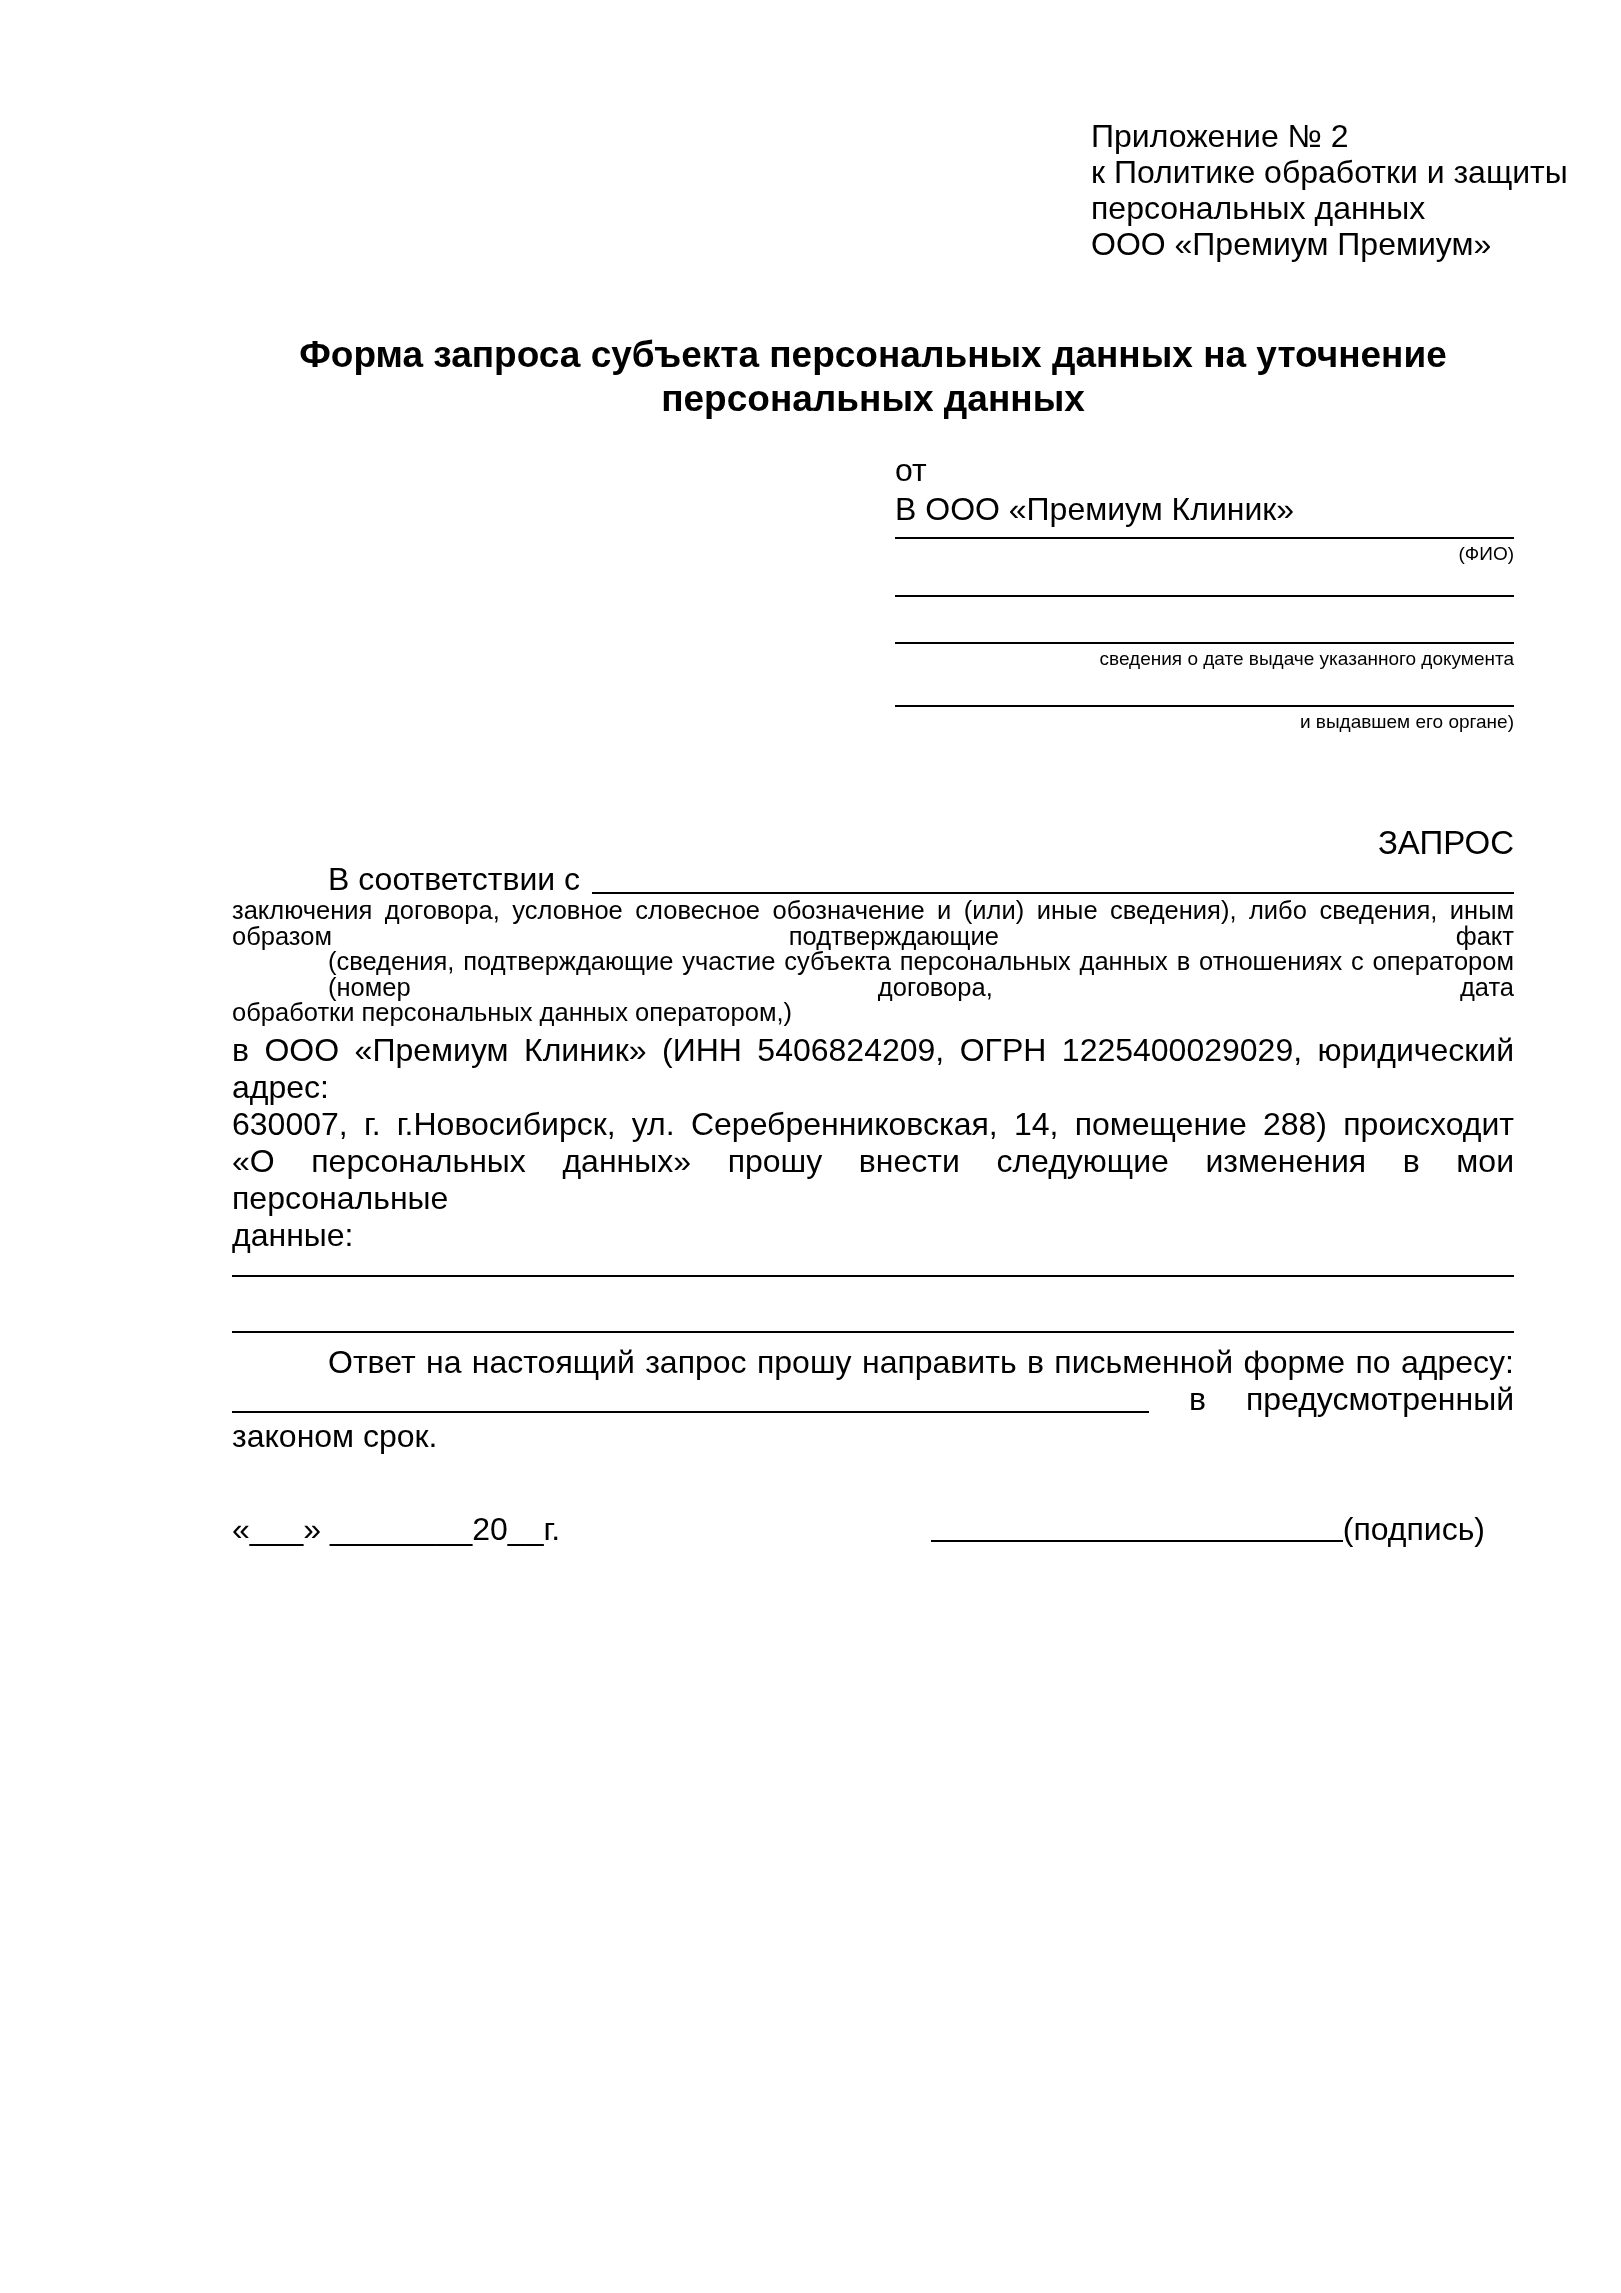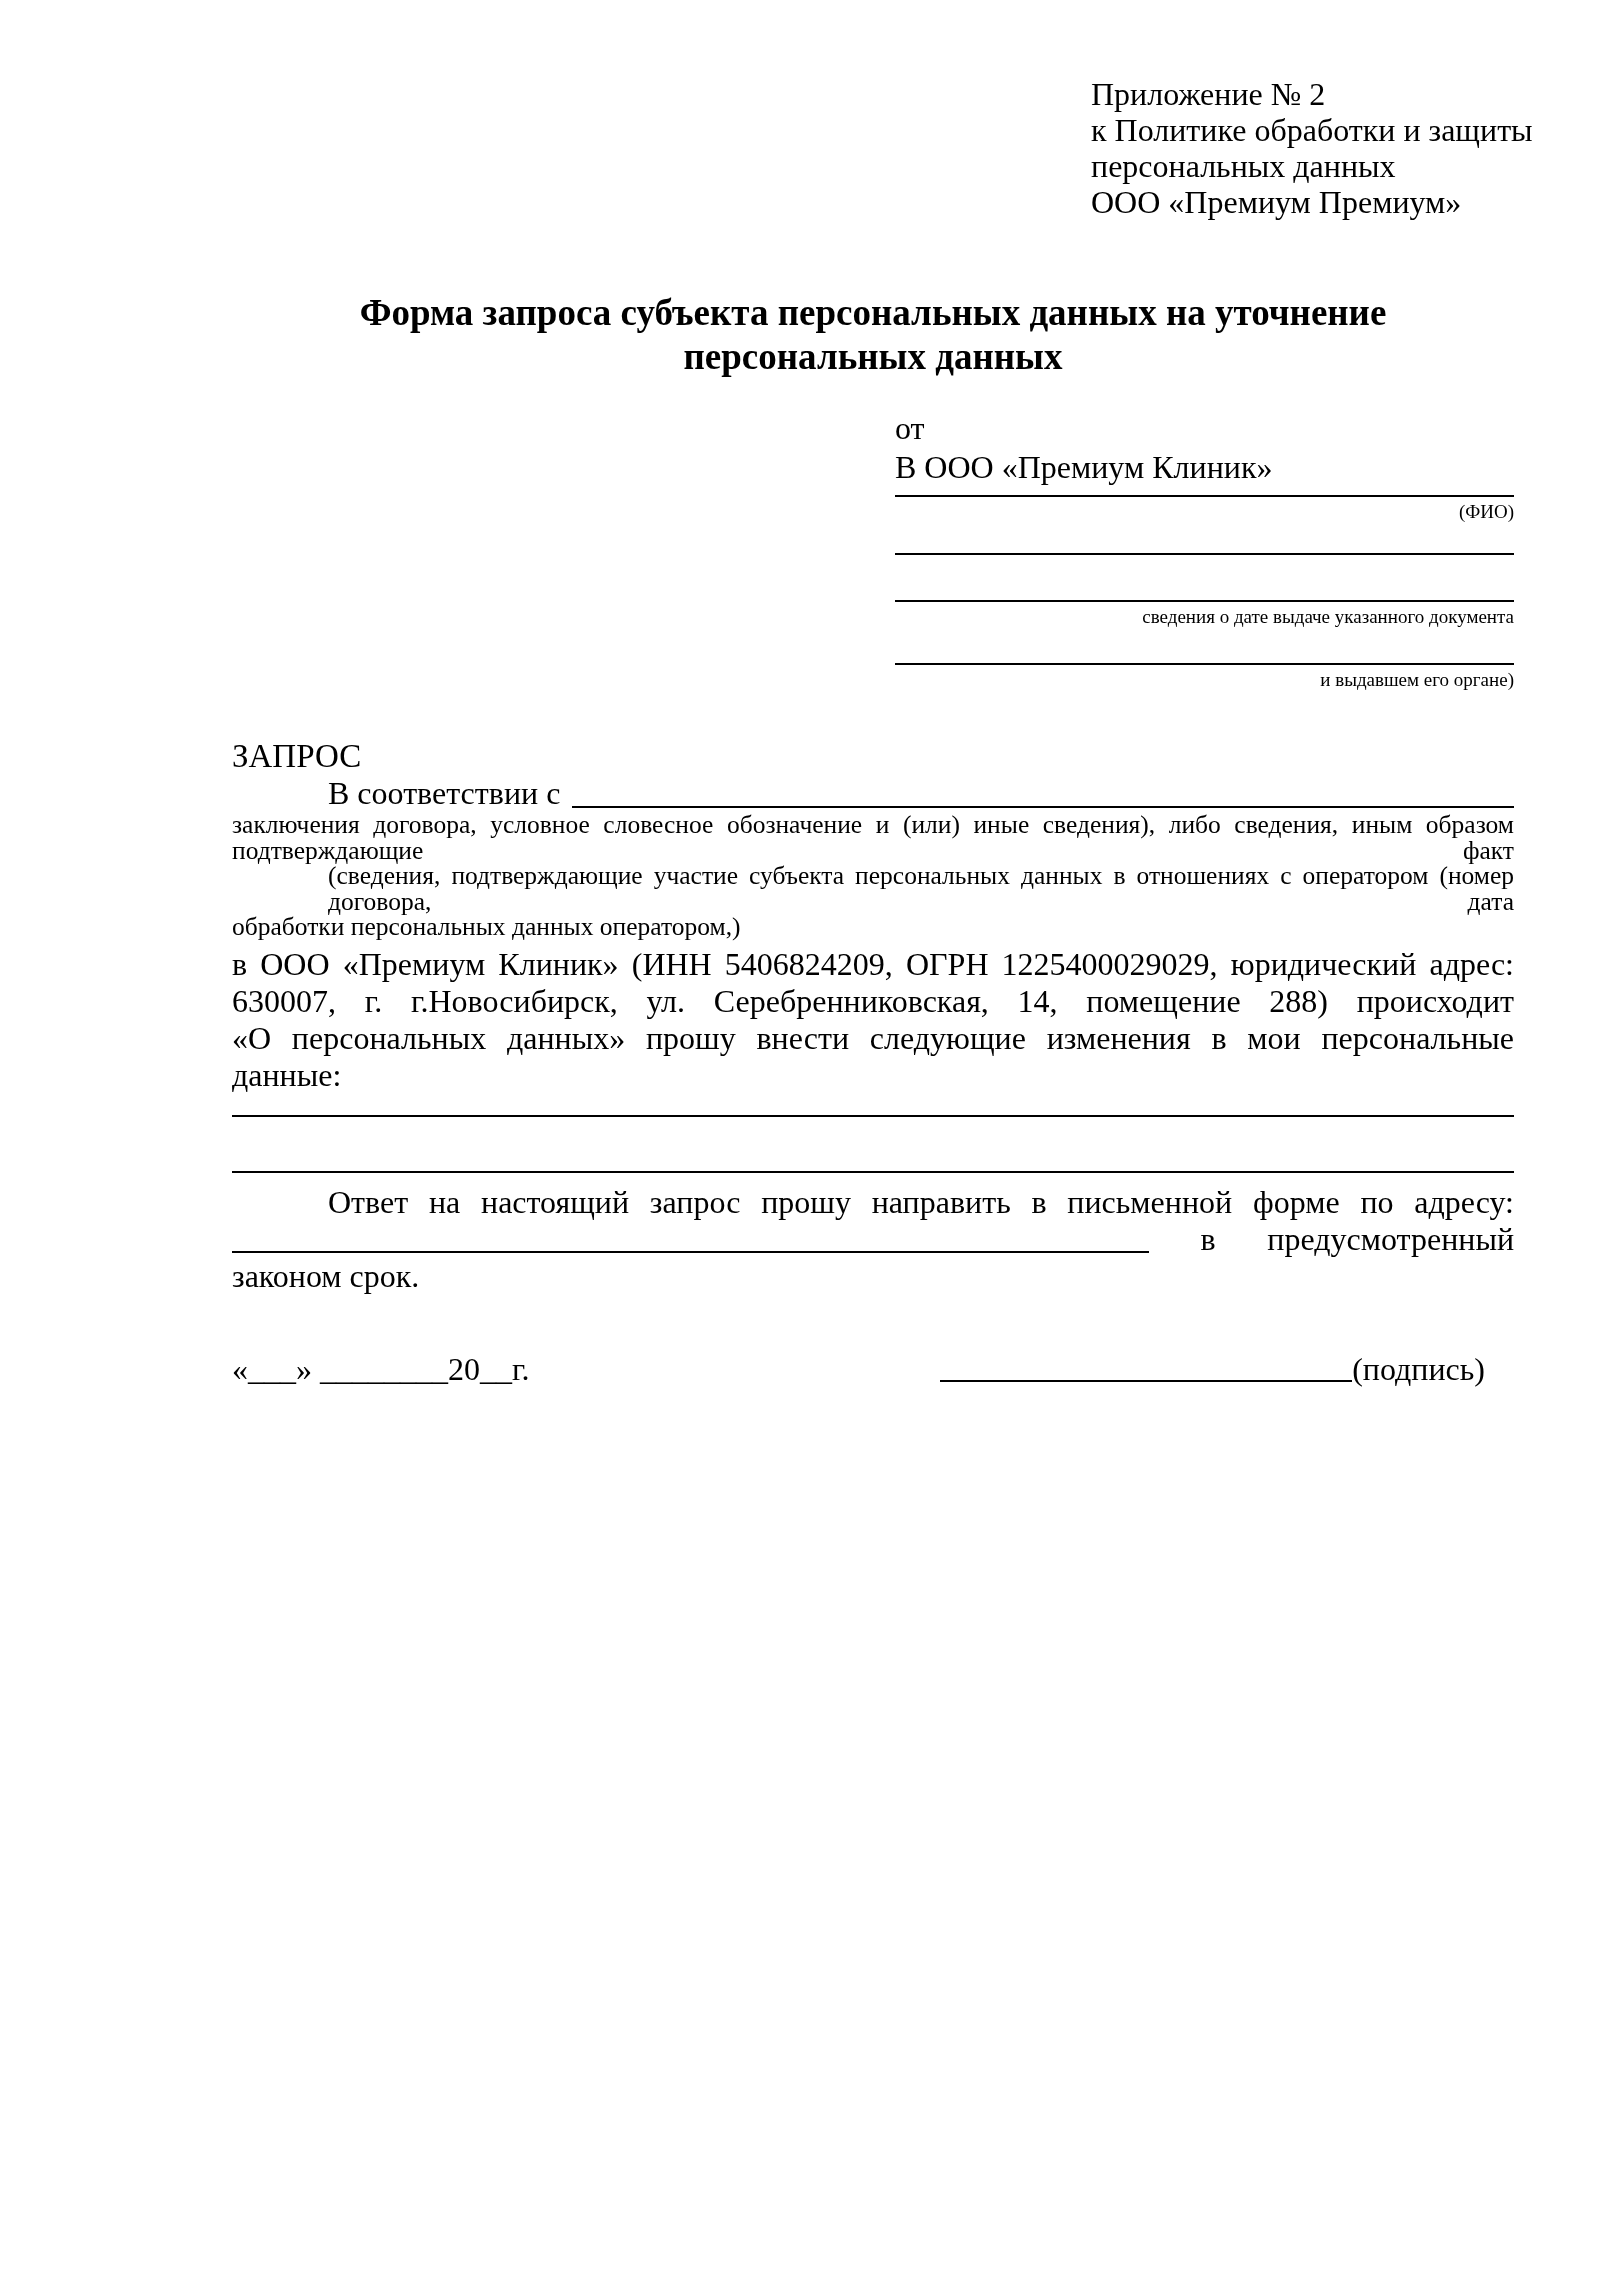--- a/index.html
+++ b/index.html
@@ -1,35 +1,35 @@
 <!DOCTYPE html>
 <html lang="ru"><head>
 <meta charset="utf-8">
 <style>
   html,body{margin:0;padding:0;background:#fff;}
   .page{
     width:1621px;height:2294px;background:#ffffff;color:#000;
-    font-family:Liberation Serif, serif;
+    font-family:Liberation Sans, sans-serif;
     box-sizing:border-box;position:relative;
-    padding:76px 107px 0 232px;overflow:hidden;
+    padding:118px 107px 0 232px;overflow:hidden;
   }
   
   .header-block{margin-left:859px;font-size:32px;line-height:36px;white-space:nowrap;}
   
   .doc-title{margin-top:71px;text-align:center;font-weight:bold;font-size:37px;line-height:44px;}
   
   .addr-block{width:619px;margin-left:auto;margin-top:30px;font-size:32px;line-height:39px;}
   .rule{height:0;border-bottom:2.9px solid #000;}
   .rule-1{margin-top:7.8px;}
   .rule-2{margin-top:27.4px;}
   .rule-3{margin-top:45px;}
   .rule-4{margin-top:32px;}
   .addr-label{font-size:19px;line-height:29px;text-align:right;white-space:nowrap;}
   
-  .request-heading{margin-top:44px;text-align:left;font-size:33px;line-height:37px;}
+  .request-heading{margin-top:88px;text-align:right;font-size:33px;line-height:37px;}
   
   .accordance{display:flex;font-size:32px;line-height:37px;}
   .accordance .indent{width:96px;flex:none;}
   .accordance .prefix{white-space:nowrap;flex:none;}
   .accordance .fill{flex:1;border-bottom:2.9px solid #000;margin:0 0 3.9px 11.8px;}
   
   .note{font-size:25.5px;line-height:25.5px;}
   .note .jline{text-align:justify;text-align-last:justify;}
   .note .first{padding-left:96px;}
   

